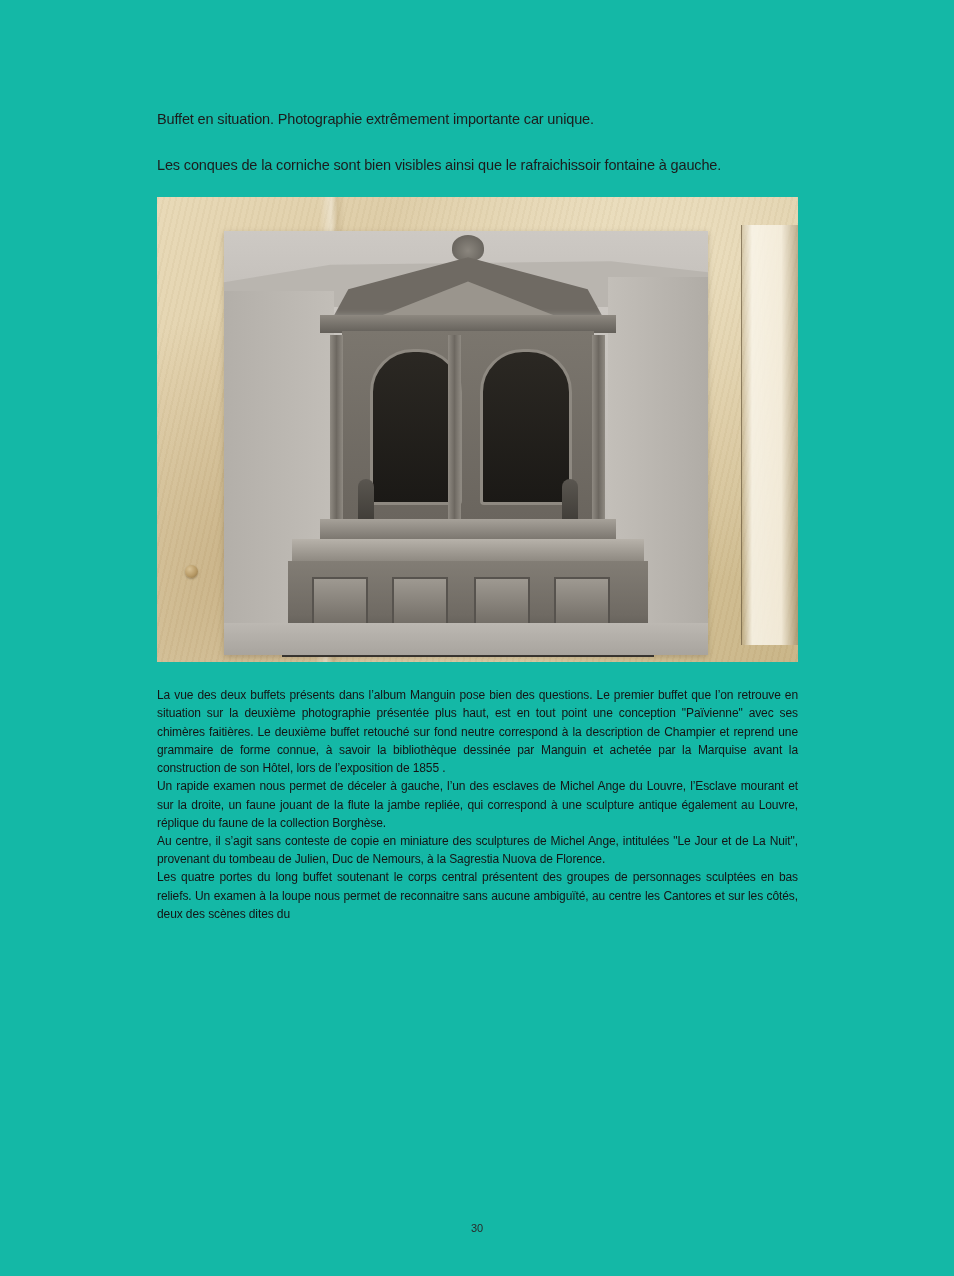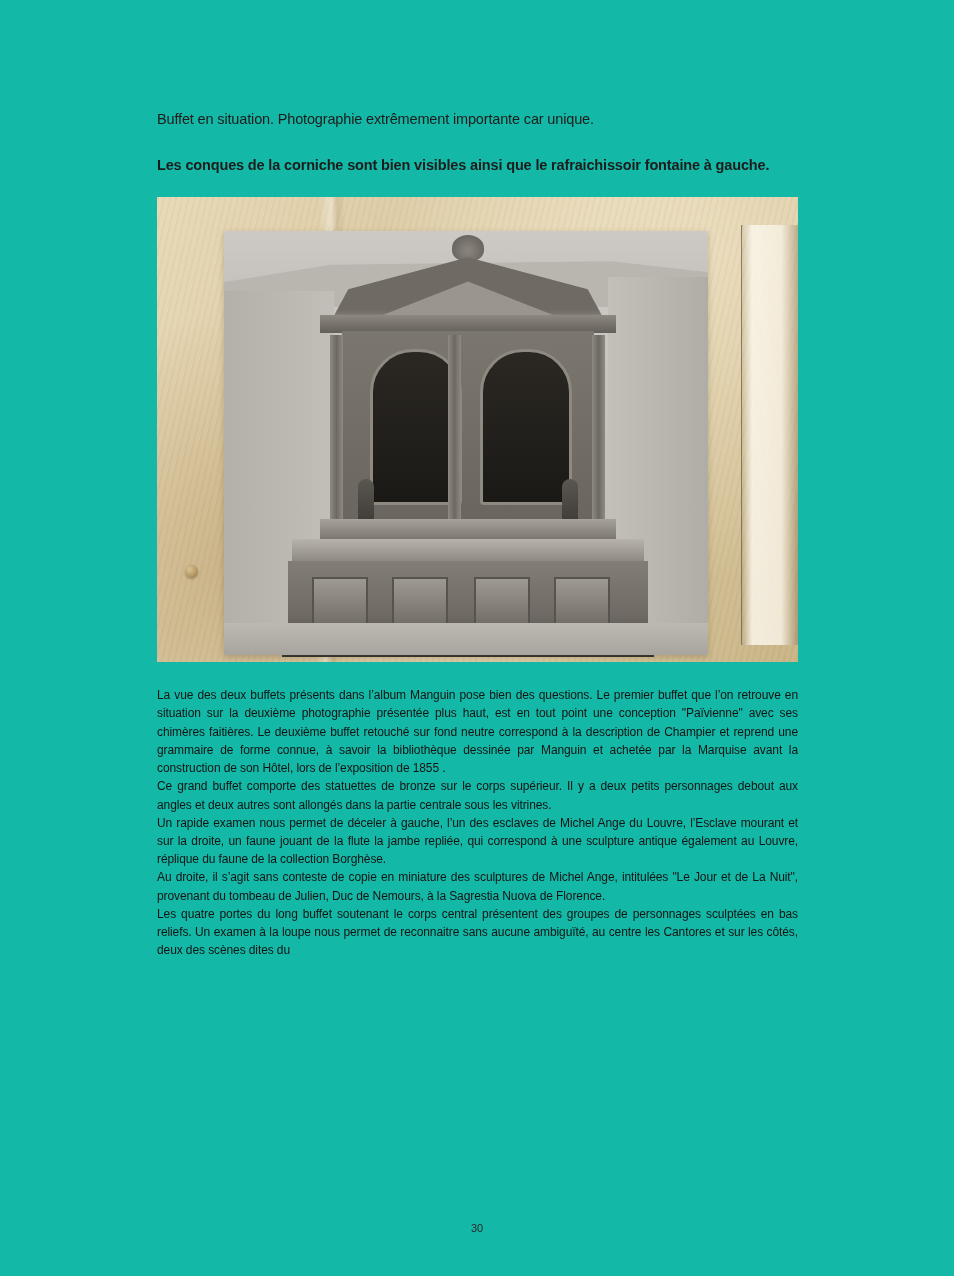--- a/index.html
+++ b/index.html
@@ -30,21 +30,20 @@
   }
   .intro-line {
     font-size: 14.5px;
     line-height: 1.35;
     letter-spacing: -0.15px;
     color: #1c1c1c;
     margin: 0 0 26px 0;
   }
   .intro-line.second {
     margin-bottom: 22px;
-    font-weight: bold;
   }
 
   
   .photo-figure {
     position: relative;
     width: 641px;
     height: 465px;
     margin: 0;
     overflow: hidden;
     background: #ded0ae;
@@ -271,21 +270,20 @@
             <div class="b-panel p4"></div>
           </div>
           <div class="b-plinth"></div>
         </div>
         <div class="b-floor"></div>
       </div>
     </figure>
 
     <div class="body-block">
       <p>La vue des deux buffets présents dans l’album Manguin pose bien des questions. Le premier buffet que l’on retrouve en situation sur la deuxième photographie présentée plus haut, est en tout point une conception "Païvienne" avec ses chimères faitières. Le deuxième buffet retouché sur fond neutre correspond à la description de Champier et reprend une grammaire de forme connue, à savoir la bibliothèque dessinée par Manguin et achetée par la Marquise avant la construction de son Hôtel, lors de l’exposition de 1855 .</p>
-      <p>Ce grand buffet comporte des statuettes de bronze sur le corps supérieur. Il y a deux petits personnages debout aux angles et deux autres sont allongés dans la partie centrale sous les vitrines.</p>
       <p>Un rapide examen nous permet de déceler à gauche, l’un des esclaves de Michel Ange du Louvre, l’Esclave mourant et sur la droite, un faune jouant de la flute la jambe repliée, qui correspond à une sculpture antique également au Louvre, réplique du faune de la collection Borghèse.</p>
-      <p>Au droite, il s’agit sans conteste de copie en miniature des sculptures de Michel Ange, intitulées "Le Jour et de La Nuit", provenant du tombeau de Julien, Duc de Nemours, à la Sagrestia Nuova de Florence.</p>
+      <p>Au centre, il s’agit sans conteste de copie en miniature des sculptures de Michel Ange, intitulées "Le Jour et de La Nuit", provenant du tombeau de Julien, Duc de Nemours, à la Sagrestia Nuova de Florence.</p>
       <p>Les quatre portes du long buffet soutenant le corps central présentent des groupes de personnages sculptées en bas reliefs. Un examen à la loupe nous permet de reconnaitre sans aucune ambiguïté, au centre les Cantores et sur les côtés, deux des scènes dites du</p>
     </div>
   </div>
 
   <div class="page-number">30</div>
 </div>
 
 </body></html>

